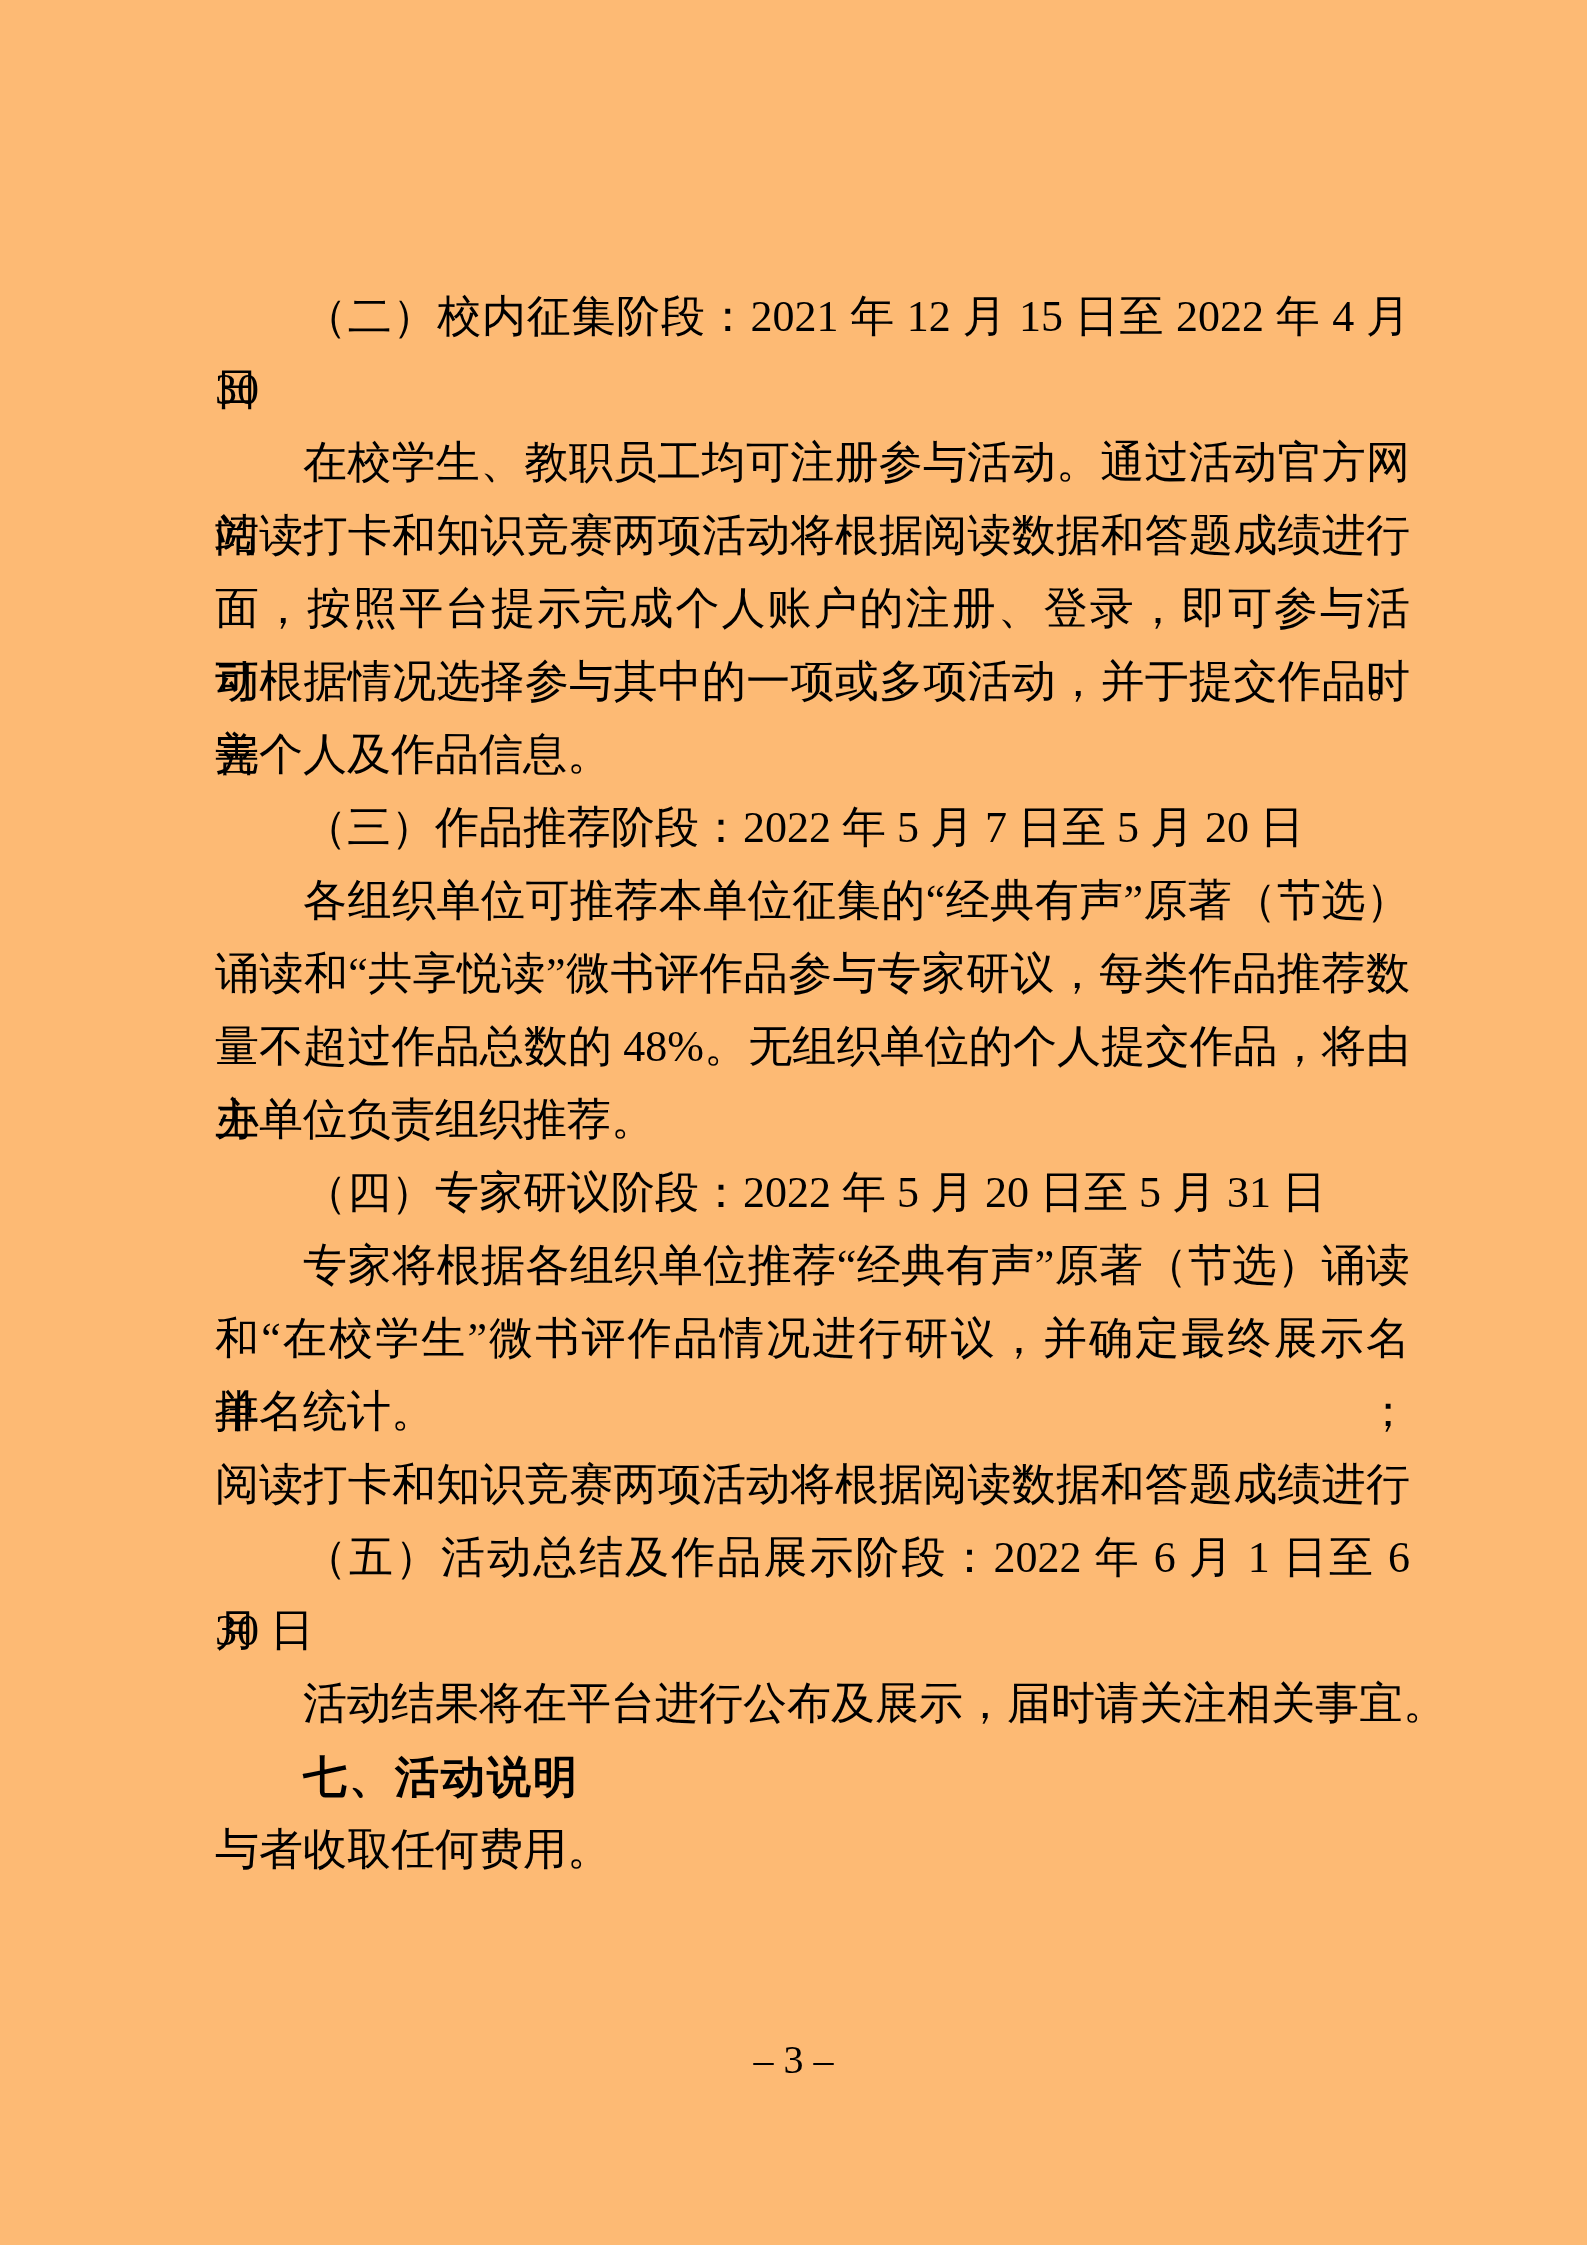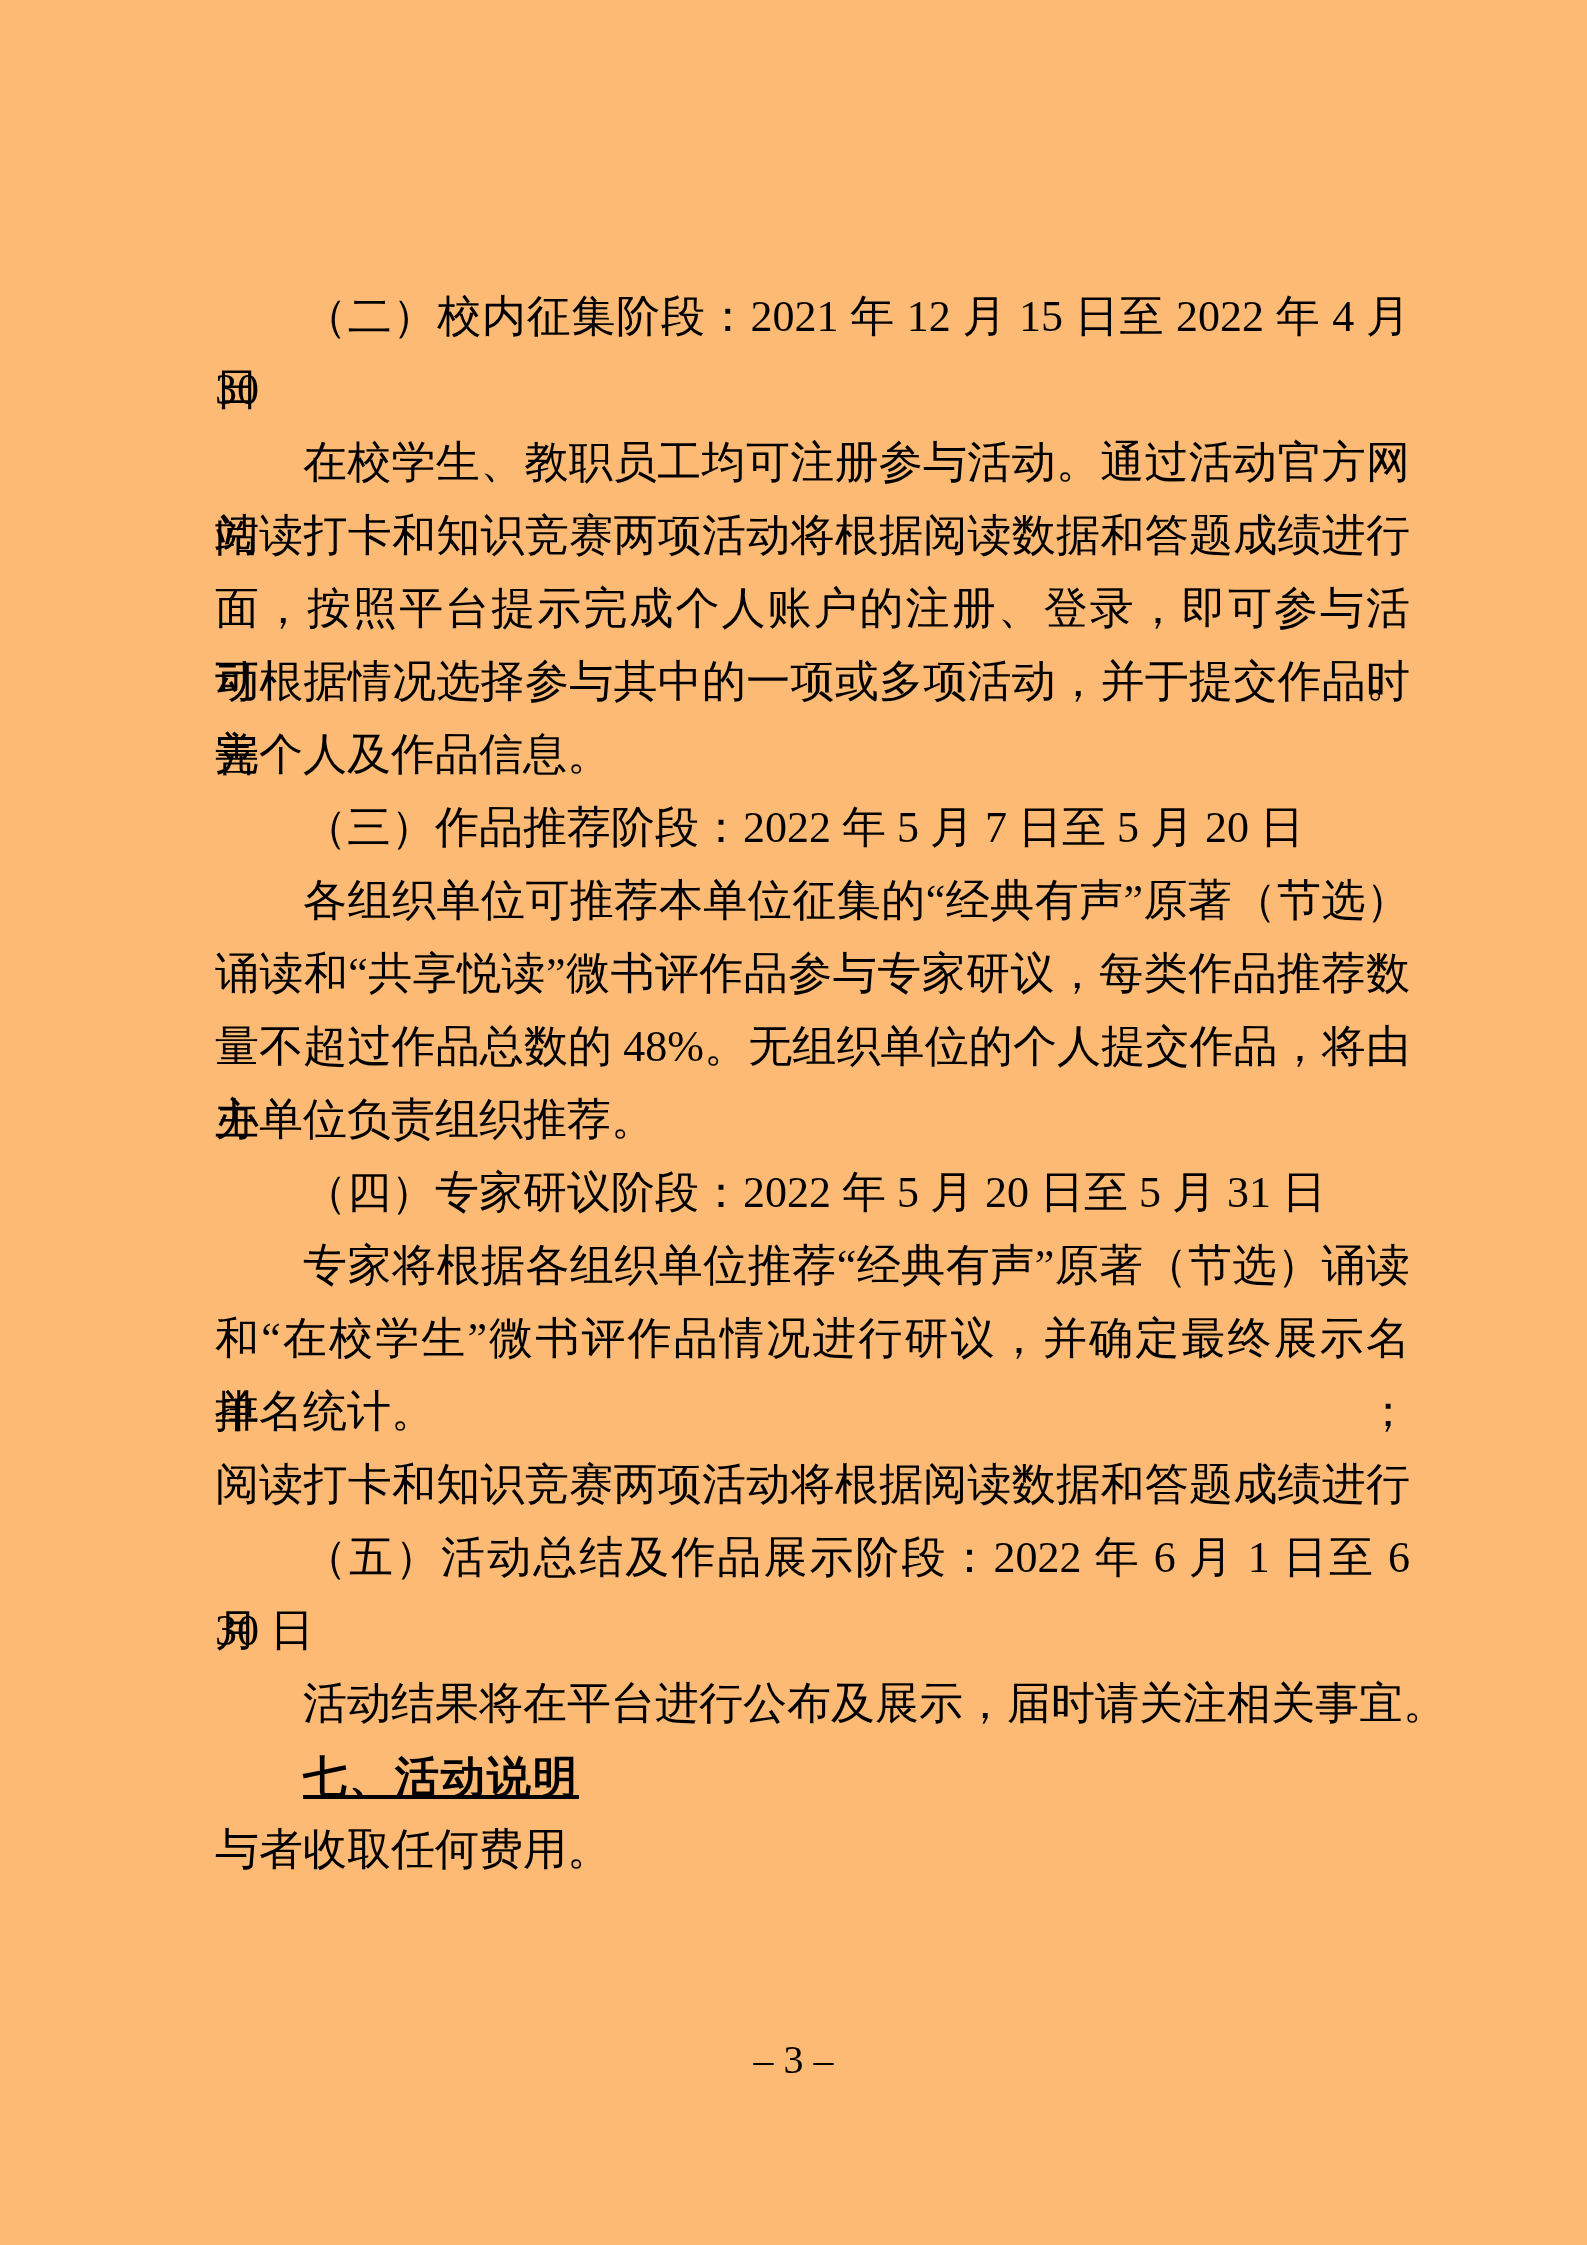--- a/index.html
+++ b/index.html
@@ -35,21 +35,20 @@
     text-align: justify;
     text-align-last: justify;
   }
   .ln.ind {
     text-indent: 88px;
   }
   .ln.head {
     font-weight: 700;
     font-family: "Liberation Sans", "DejaVu Sans", sans-serif;
     letter-spacing: 2px;
-    text-decoration: underline;
   }
   .footer {
     position: absolute;
     left: 0;
     top: 2030px;
     width: 100%;
     text-align: center;
     font-size: 40px;
     line-height: 60px;
     font-family: "Liberation Serif", "DejaVu Serif", serif;

